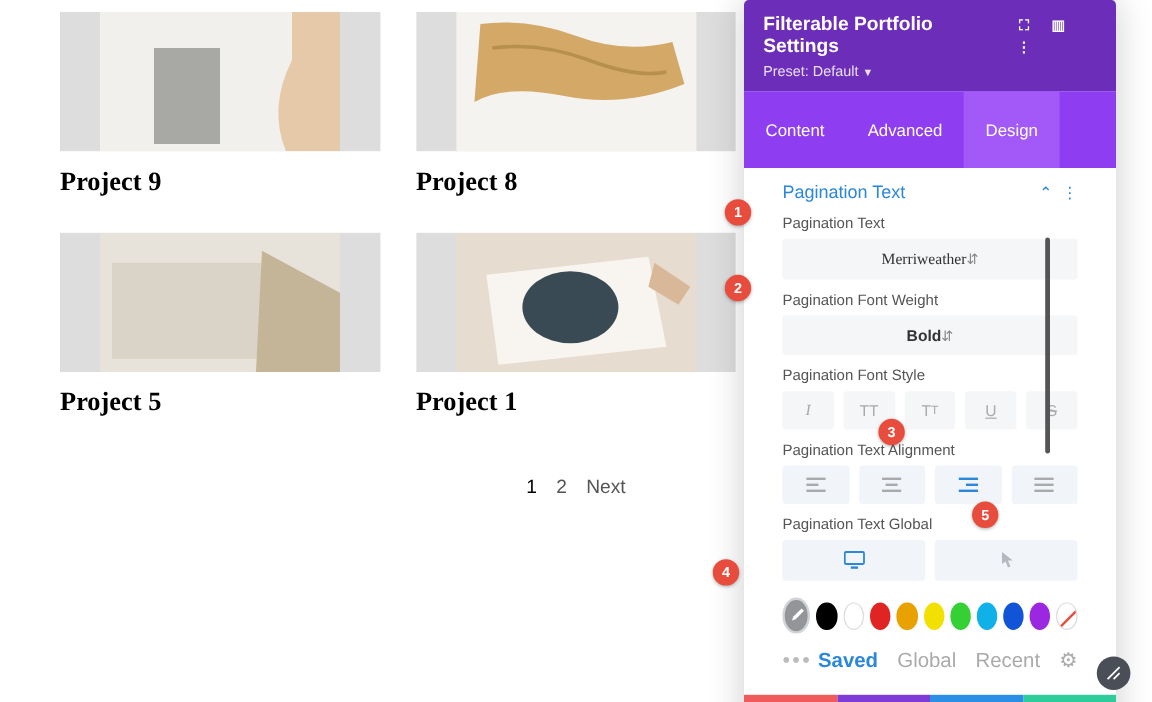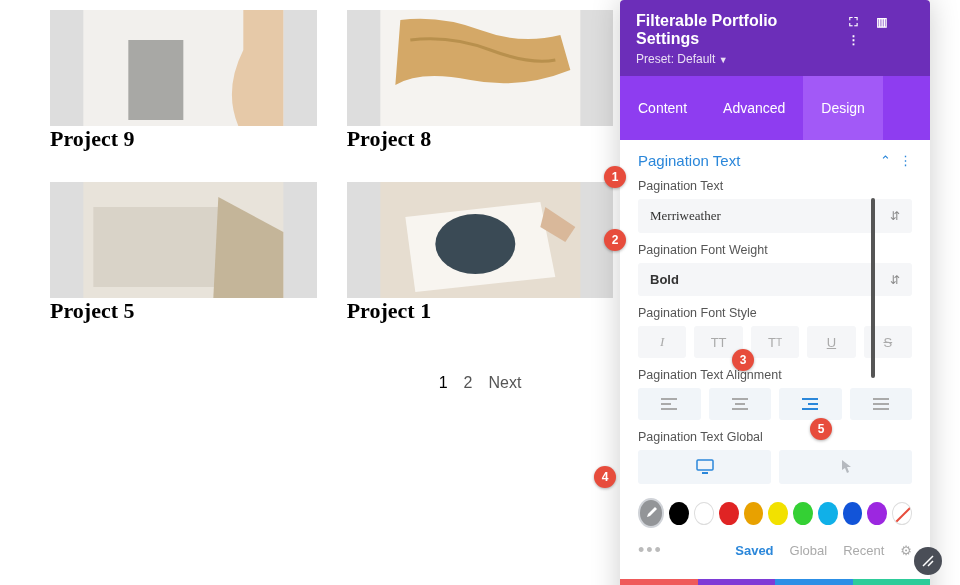--- a/index.html
+++ b/index.html
@@ -2,56 +2,56 @@
 <html><head>
 <meta charset="utf-8">
 <style>
 *{margin:0;padding:0;box-sizing:border-box;font-family:-apple-system,BlinkMacSystemFont,"Segoe UI",Arial,sans-serif}
 body{width:960px;height:585px;background:#fff;position:relative;overflow:hidden}
 .content{padding:10px 50px}
 .grid{display:grid;grid-template-columns:repeat(3,1fr);gap:30px 30px}
 .card{}
 .thumb{height:116px;background:#ddd;position:relative;overflow:hidden}
 .thumb svg{width:100%;height:100%;display:block}
-.title{font-family:Georgia,serif;font-weight:bold;font-size:22px;color:#000}
+.title{font-family:Georgia,serif;font-weight:bold;font-size:22px;margin-top:12px;color:#000}
 .pagination{margin-top:50px;text-align:center;font-family:Georgia,serif;color:#555;font-size:16px}
 .pagination span{margin:0 6px}
 .pagination .cur{color:#000}
 .panel{position:absolute;top:0;right:30px;width:310px;background:#fff;box-shadow:0 0 30px rgba(0,0,0,.2);border-radius:4px;overflow:hidden}
 .phead{background:#6c2eb9;color:#fff;padding:12px 16px 0}
 .ptitle{font-size:16px;font-weight:600;padding-bottom:4px;display:flex;justify-content:space-between;align-items:center}
 .picon{width:14px;height:14px;display:inline-flex;align-items:center;justify-content:center;margin-left:10px;font-size:12px}
 .preset{font-size:12px;opacity:.85;padding-bottom:10px}
 .tabs{display:flex;background:#8e3df0}
 .tab{flex:0 0 auto;padding:24px 18px;font-size:14px;color:#fff;cursor:pointer}
 .tab.active{background:#a259f7}
-.body{padding:12px 18px 8px;font-size:13px;color:#333}
+.body{padding:12px 32px 8px;font-size:13px;color:#333}
 .section{display:flex;justify-content:space-between;align-items:center;margin-bottom:8px}
 .section-title{color:#2b87da;font-size:15px}
 .field-label{font-size:12.5px;color:#555;margin-top:10px;margin-bottom:6px}
-.select{background:#f5f6f8;border-radius:3px;padding:9px 12px;font-size:13px;display:flex;justify-content:space-between;align-items:center}
+.select{background:#f5f6f8;border-radius:3px;padding:9px 12px;font-size:13px;display:flex;justify-content:center;align-items:center}
 .select .caret{color:#888;font-size:12px}
 .fontname{font-family:Georgia,serif}
 .style-btns{display:flex;gap:8px}
 .sbtn{flex:1;background:#f5f6f8;border-radius:3px;height:32px;display:flex;align-items:center;justify-content:center;color:#aaa;font-size:13px}
 .strike{text-decoration:line-through}
 .under{text-decoration:underline}
 .italic{font-style:italic;font-family:serif}
 .align-btns{display:flex;gap:8px}
 .abtn{flex:1;background:#f1f5f9;border-radius:3px;height:32px;display:flex;align-items:center;justify-content:center}
 .align-lines{display:flex;flex-direction:column;gap:3px;align-items:center}
 .al{width:16px;height:2px;background:#aaa}
 .al.s{width:10px}
 .abtn.active .al{background:#2b87da}
 .color-tabs{display:flex;gap:8px}
 .ctab{flex:1;background:#f1f5f9;border-radius:3px;height:34px;display:flex;align-items:center;justify-content:center}
 .swatches{display:flex;gap:5px;align-items:center;margin-top:14px}
 .sw{width:23px;height:23px;border-radius:50%}
 .dropper{border:2px solid #d0d3d8;background:#939598;display:flex;align-items:center;justify-content:center;width:30px;height:30px;border-radius:50%}
-.clinks{display:flex;justify-content:flex-end;gap:16px;font-size:13px;margin-top:12px;align-items:center;color:#aaa}
+.clinks{display:flex;justify-content:flex-end;gap:16px;font-size:17px;margin-top:12px;align-items:center;color:#aaa}
 .clinks .saved{color:#2b87da;font-weight:600}
 .dots3{color:#bbb;font-size:18px;letter-spacing:2px}
 .actions{display:flex;height:44px;margin-top:10px}
 .act{flex:1;display:flex;align-items:center;justify-content:center;color:#fff;font-size:18px}
 .badge{position:absolute;width:22px;height:22px;background:#e74c3c;color:#fff;border-radius:50%;display:flex;align-items:center;justify-content:center;font-size:12px;font-weight:bold;z-index:5;box-shadow:0 1px 3px rgba(0,0,0,.3)}
 .scrolltrack{position:absolute;right:85px;top:198px;width:4px;height:180px;background:#555;border-radius:2px}
 .resize{position:absolute;right:18px;bottom:10px;width:28px;height:28px;background:#4a4e57;border-radius:50%;display:flex;align-items:center;justify-content:center;color:#fff}
 </style>
 </head>
 <body>

